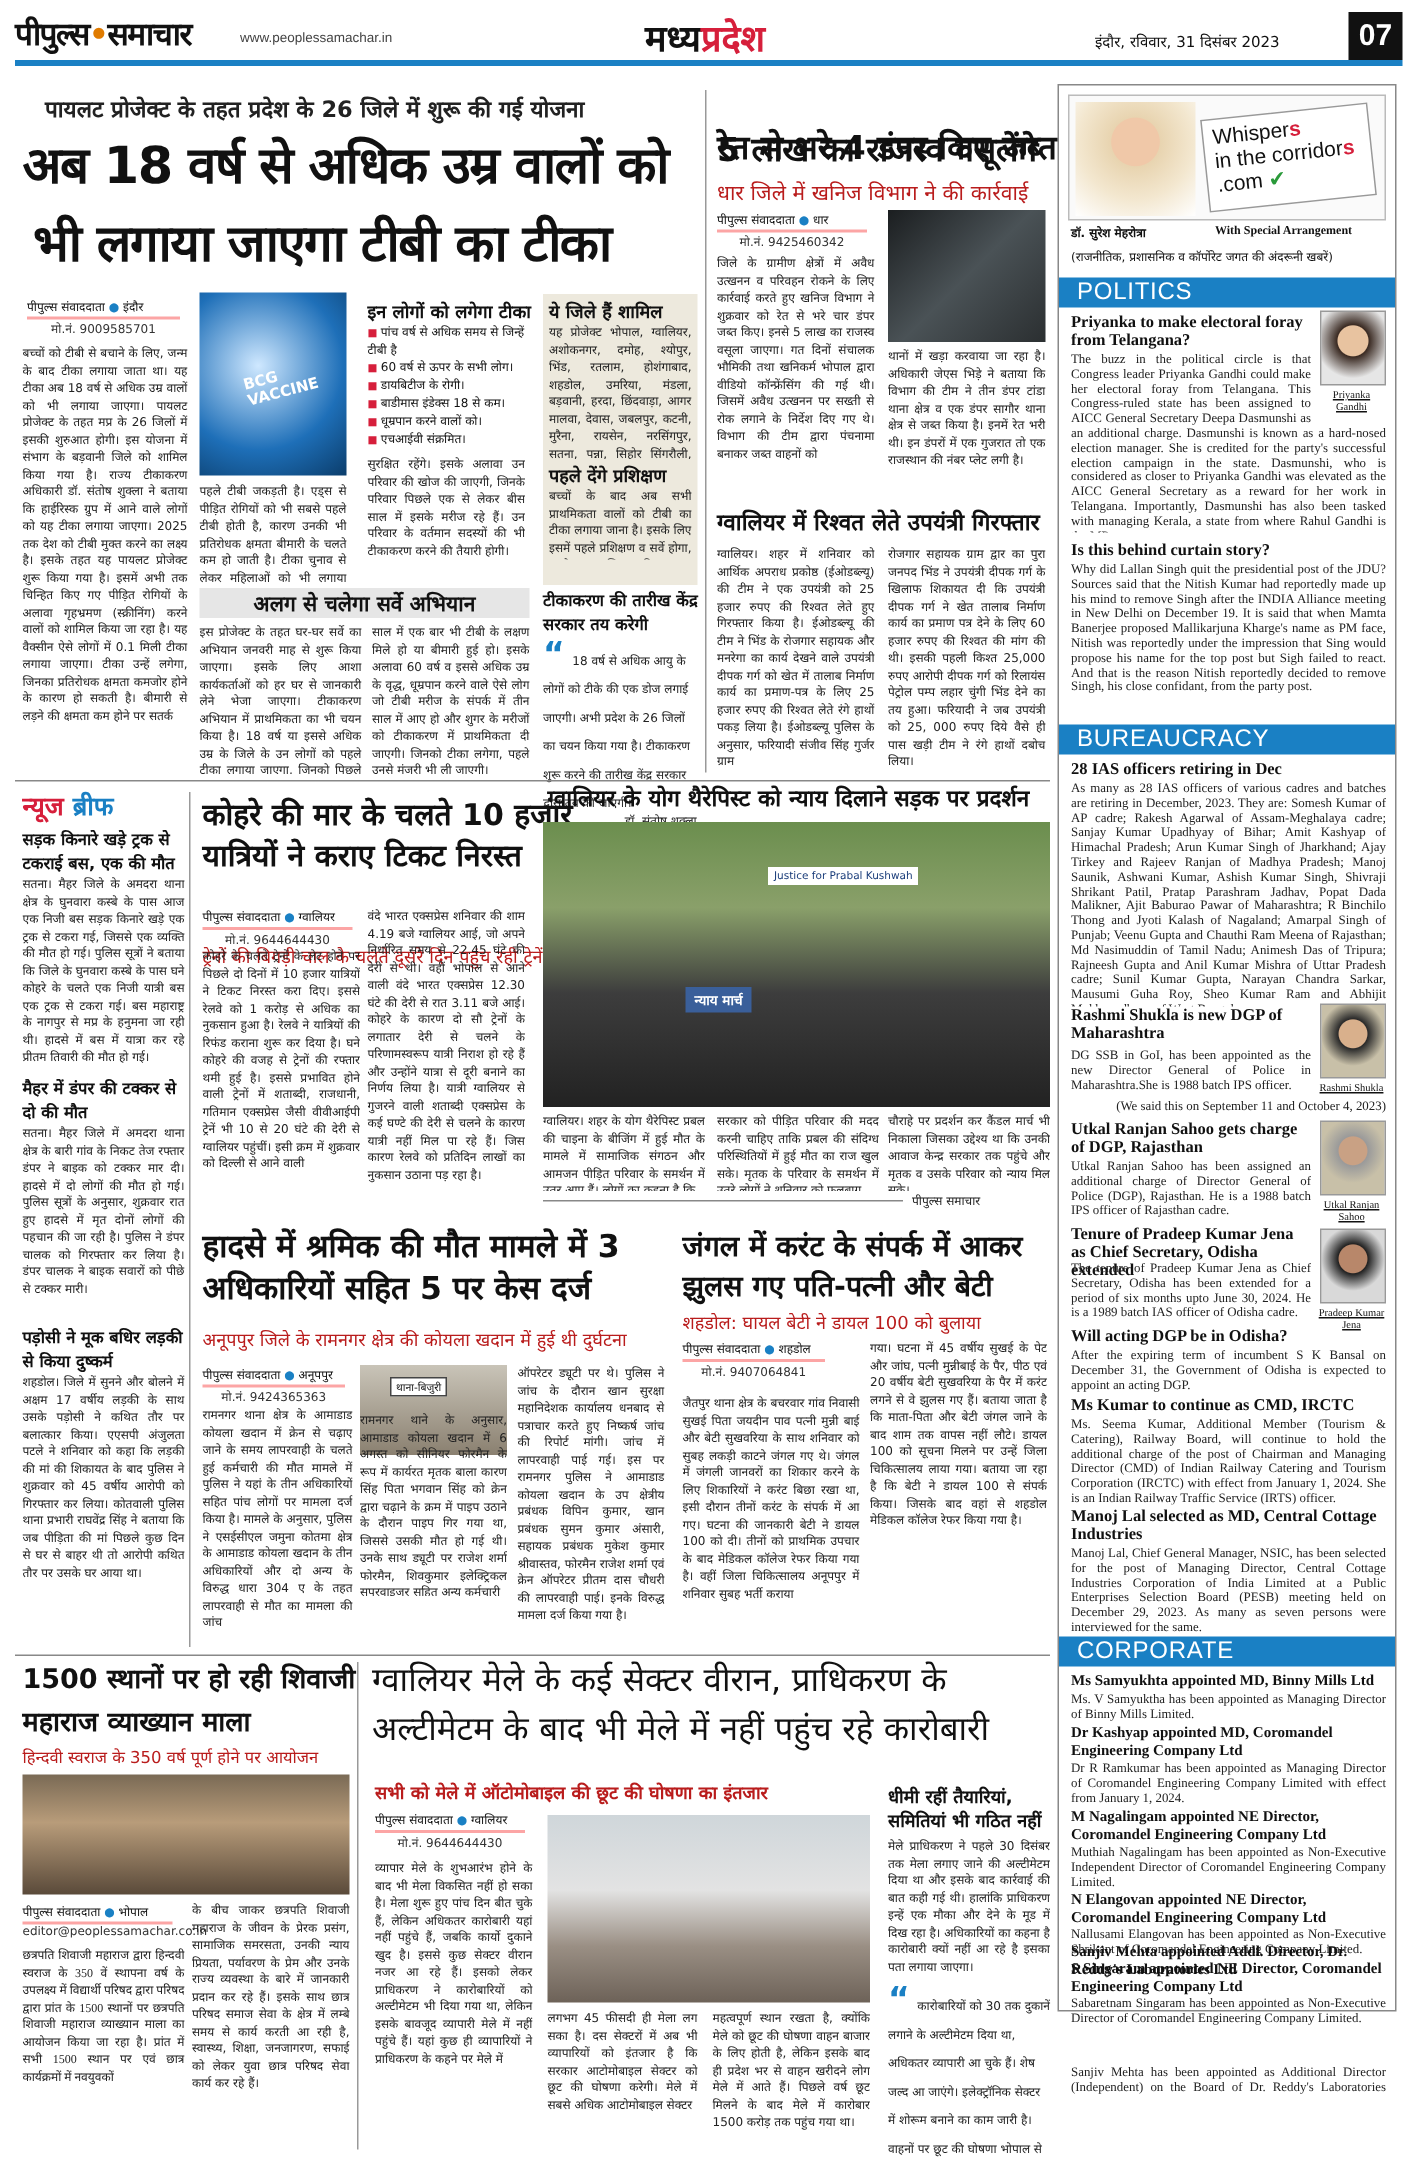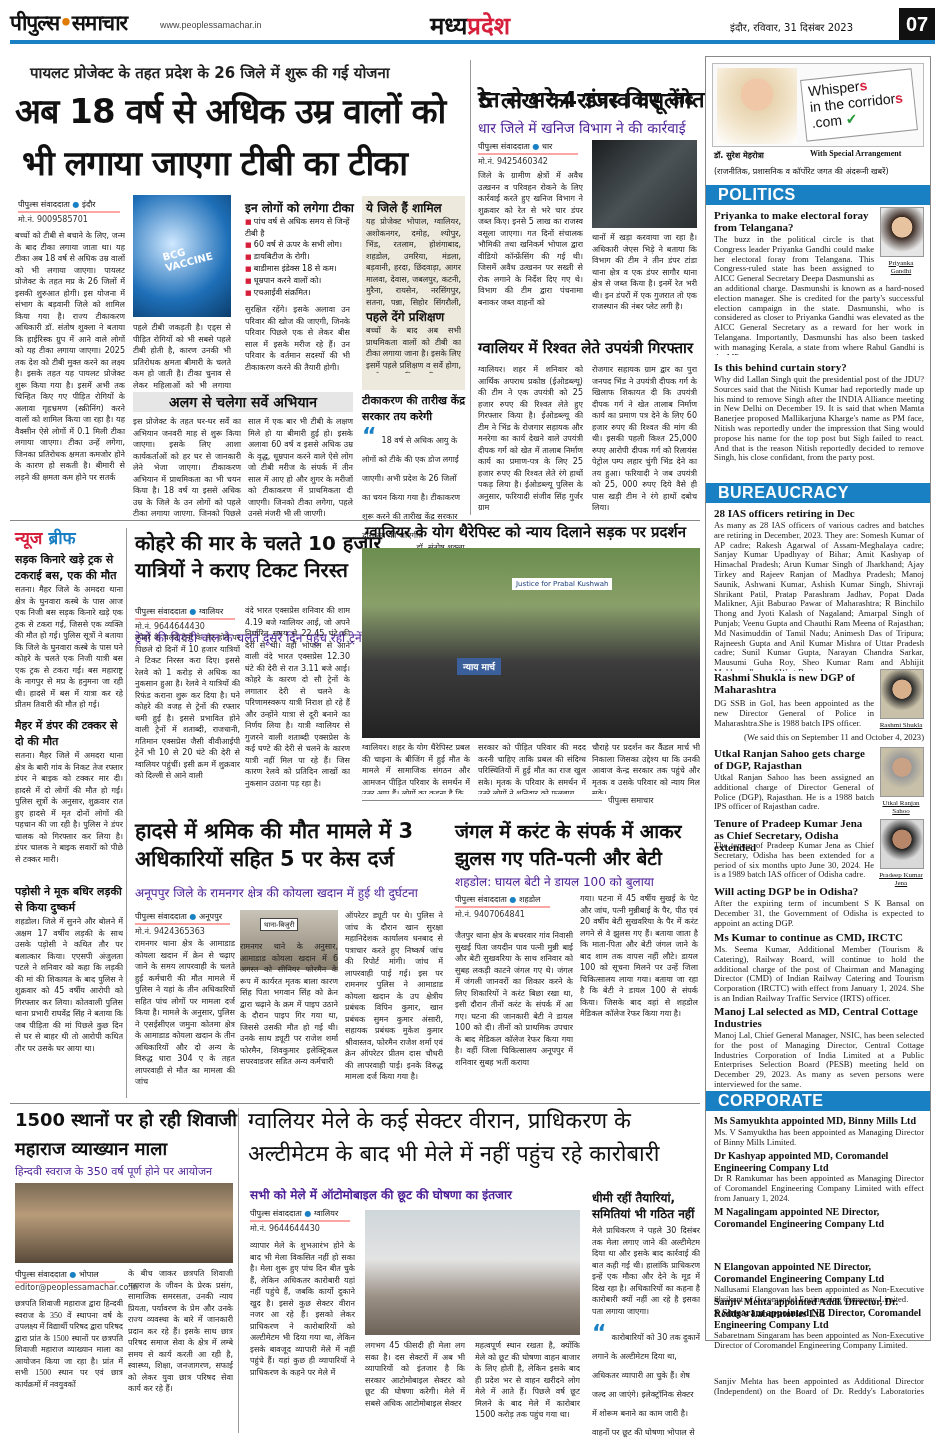--- a/index.html
+++ b/index.html
@@ -13,24 +13,24 @@
   .section-name .red { color: #d61f3b; }
   .dateline { left: 720px; top: 12px; font-size: 10px; }
   .pageno { left: 889px; top: 0; width: 36px; height: 32px; background: #111; color: #fff; font-size: 20px; font-weight: bold; text-align: center; line-height: 32px; font-family: "Liberation Sans", sans-serif; }
   .topbar { left: 10px; top: 40px; width: 925px; height: 4px; background: #1a80c4; }
 
   .kicker { font-size: 15px; font-weight: bold; color: #222; white-space: nowrap; }
   .headline-xl { font-size: 34px; font-weight: bold; line-height: 43px; letter-spacing: -1px; white-space: nowrap; }
   .headline-l { font-size: 22px; font-weight: bold; line-height: 27px; white-space: nowrap; }
   .headline-m { font-size: 17px; font-weight: bold; line-height: 21px; }
   .headline-s { font-size: 12px; font-weight: bold; line-height: 16px; }
-  .deck { font-size: 14px; color: #4c1d95; white-space: nowrap; }
+  .deck { font-size: 14px; color: #b91c1c; white-space: nowrap; }
   .byline { font-size: 8px; border-bottom: 2px solid #fca5a5; padding-bottom: 2px; white-space: nowrap; }
   .byline .bullet { color: #1a80c4; }
-  .mob { font-size: 8px; color: #333; text-align: left; }
+  .mob { font-size: 8px; color: #333; text-align: center; }
   .body { font-size: 8px; line-height: 11.5px; color: #222; text-align: justify; overflow: hidden; }
   .photo { background: linear-gradient(135deg, #5b6f7d, #9fb1bd 40%, #3d4a52); }
   .photo.dark { background: linear-gradient(135deg, #1b1e20, #4a5256 50%, #2b2f31); }
   .photo.crowd { background: linear-gradient(180deg, #6b8e4e 0%, #8aa06a 30%, #3d3d3d 60%, #222 100%); }
   .photo.building { background: linear-gradient(180deg, #cfd6da 0%, #e3e3e3 40%, #9a8f84 70%, #6d6258 100%); }
   .photo.hall { background: linear-gradient(180deg, #7a6a55 0%, #b89c7a 40%, #5a4a3a 100%); }
   .photo.police { background: linear-gradient(180deg, #c9c4b8, #8a8070); }
   .vaccine { background: radial-gradient(circle at 40% 40%, #cfe8ff, #1e6fb8 60%, #0b3d6b); }
   .vaccine-label { position: absolute; left: 30px; top: 48px; color: #fff; font-size: 10px; font-weight: bold; transform: rotate(-15deg); }
   .boxed { background: #ede9dd; }
@@ -45,21 +45,21 @@
 
   
   .rcol { left: 705px; top: 56px; width: 226px; height: 1285px; border: 1px solid #888; }
   .rc-head { position: absolute; left: 6px; top: 6px; width: 212px; height: 84px; border: 1px solid #bbb; background: #fafafa; }
   .rc-portrait { position: absolute; left: 4px; top: 4px; width: 80px; height: 76px; background: radial-gradient(circle at 50% 35%, #f0c8a8 25%, #e8d4b0 26%, #f3e7cf 60%, #fff 100%); }
   .rc-whispers { position: absolute; left: 90px; top: 10px; width: 112px; height: 62px; border: 1px solid #999; transform: rotate(-6deg); font-family: "Liberation Sans", sans-serif; font-size: 14px; line-height: 16px; padding: 3px 6px; background: #fff; }
   .rc-whispers .s { color: #d61f3b; font-weight: bold; }
   .rc-author { position: absolute; left: 8px; top: 92px; font-size: 8px; font-weight: bold; }
   .rc-special { position: absolute; left: 104px; top: 92px; font-size: 8px; font-weight: bold; font-family: "Liberation Serif", serif; }
   .rc-tag { position: absolute; left: 8px; top: 108px; font-size: 8px; white-space: nowrap; }
-  .rc-section { position: absolute; left: 0; width: 224px; height: 20px; background: #1a80c4; color: #fff; font-family: "Liberation Sans", sans-serif; font-weight: bold; font-size: 16px; padding-left: 12px; line-height: 20px; letter-spacing: 0.5px; }
+  .rc-section { position: absolute; left: 0; width: 224px; height: 20px; background: #1a80c4; color: #fff; font-family: "Liberation Sans", sans-serif; font-weight: normal; font-size: 16px; padding-left: 12px; line-height: 20px; letter-spacing: 0.5px; }
   .rc-title { position: absolute; left: 8px; font-family: "Liberation Serif", serif; font-weight: bold; font-size: 11px; line-height: 12px; color: #111; }
   .rc-text { position: absolute; left: 8px; font-family: "Liberation Serif", serif; font-size: 8.6px; line-height: 9.8px; color: #222; text-align: justify; }
   .rc-pic { position: absolute; width: 44px; height: 50px; border: 1px solid #999; }
   .rc-cap { position: absolute; font-family: "Liberation Serif", serif; font-size: 7px; text-align: center; text-decoration: underline; width: 46px; }
 </style>
 </head>
 <body>
 
 <div class="abs masthead">
   <div class="abs brand">
@@ -283,19 +283,20 @@
 
   <div class="rc-title" style="top:948px;width:210px;">Manoj Lal selected as MD, Central Cottage Industries</div>
   <div class="rc-text" style="top:974px;width:210px;height:58px;overflow:hidden;">Manoj Lal, Chief General Manager, NSIC, has been selected for the post of Managing Director, Central Cottage Industries Corporation of India Limited at a Public Enterprises Selection Board (PESB) meeting held on December 29, 2023. As many as seven persons were interviewed for the same.</div>
 
   <div class="rc-section" style="top:1034px;">CORPORATE</div>
   <div class="rc-title" style="top:1058px;width:210px;font-size:10px;">Ms Samyukhta appointed MD, Binny Mills Ltd</div>
   <div class="rc-text" style="top:1071px;width:210px;height:20px;overflow:hidden;">Ms. V Samyuktha has been appointed as Managing Director of Binny Mills Limited.</div>
   <div class="rc-title" style="top:1093px;width:210px;font-size:10px;">Dr Kashyap appointed MD, Coromandel Engineering Company Ltd</div>
   <div class="rc-text" style="top:1117px;width:210px;height:30px;overflow:hidden;">Dr R Ramkumar has been appointed as Managing Director of Coromandel Engineering Company Limited with effect from January 1, 2024.</div>
   <div class="rc-title" style="top:1149px;width:210px;font-size:10px;">M Nagalingam appointed NE Director, Coromandel Engineering Company Ltd</div>
+  <div class="rc-text" style="top:1173px;width:210px;height:30px;overflow:hidden;">Muthiah Nagalingam has been appointed as Non-Executive Independent Director of Coromandel Engineering Company Limited.</div>
   <div class="rc-title" style="top:1204px;width:210px;font-size:10px;">N Elangovan appointed NE Director, Coromandel Engineering Company Ltd</div>
   <div class="rc-text" style="top:1228px;width:210px;height:20px;overflow:hidden;">Nallusami Elangovan has been appointed as Non-Executive Shrikant of Coromandel Engineering Company Limited.</div>
   <div class="rc-title" style="top:1250px;width:210px;font-size:10px;">S Singaram appointed NE Director, Coromandel Engineering Company Ltd</div>
   <div class="rc-text" style="top:1274px;width:210px;height:20px;overflow:hidden;">Sabaretnam Singaram has been appointed as Non-Executive Director of Coromandel Engineering Company Limited.</div>
   <div class="rc-title" style="top:1239px;width:210px;font-size:10px;">Sanjiv Mehta appointed Addl. Director, Dr. Reddy's Laboratories Ltd</div>
   <div class="rc-text" style="top:1320px;width:210px;height:20px;overflow:hidden;">Sanjiv Mehta has been appointed as Additional Director (Independent) on the Board of Dr. Reddy's Laboratories Limited.</div>
 </div>
 
 </body></html>

